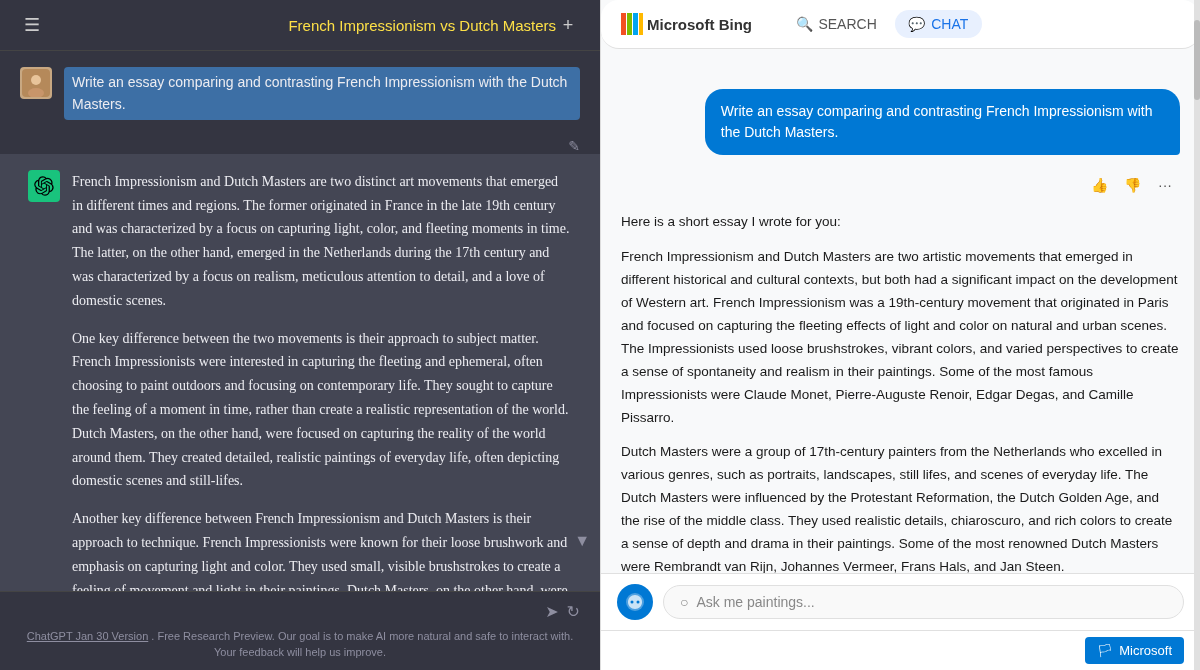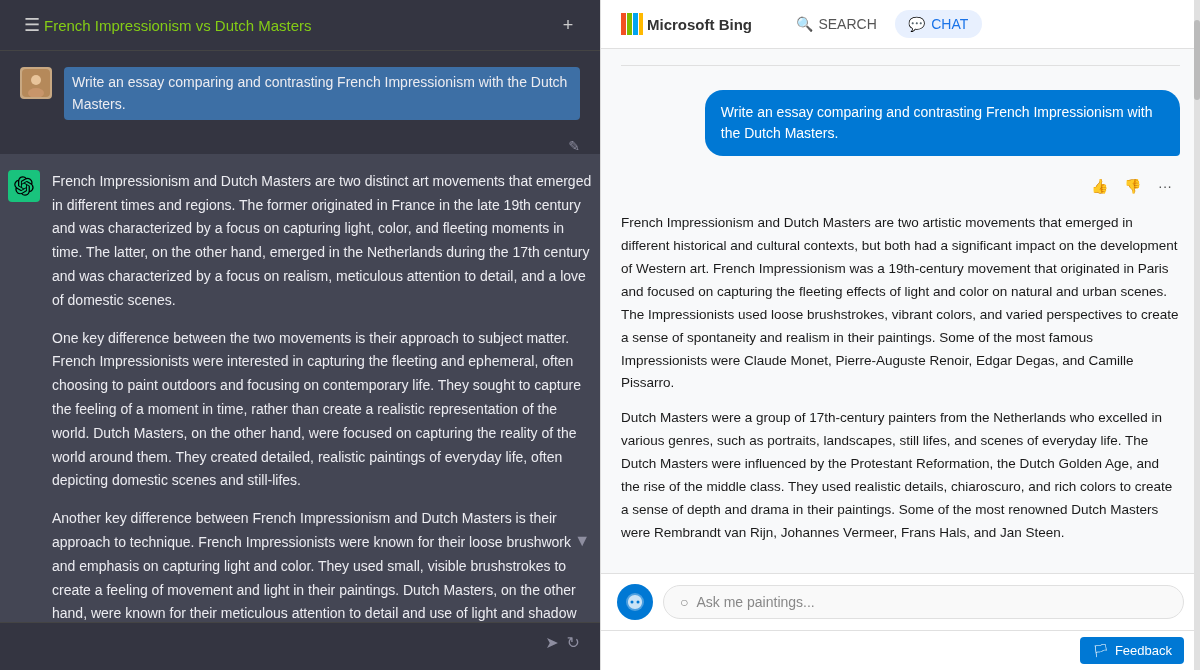--- a/index.html
+++ b/index.html
@@ -19,25 +19,25 @@
     .left-header {
       display: flex;
       align-items: center;
       justify-content: space-between;
       padding: 14px 20px;
       background: #343541;
       border-bottom: 1px solid #444;
     }
 
     .left-header-title {
-      color: #84cc16;
+      color: #fde047;
       font-size: 15px;
       font-weight: 500;
       flex: 1;
-      text-align: left;
+      text-align: right;
     }
 
     .header-icon {
       color: #ccc;
       cursor: pointer;
       font-size: 18px;
       width: 24px;
       text-align: center;
     }
 
@@ -83,24 +83,25 @@
     }
 
     .edit-icon {
       color: #8e8ea0;
       font-size: 14px;
       cursor: pointer;
     }
 
     .assistant-message-row {
       background: #444654;
-      padding: 16px 8px;
+      padding: 16px 28px;
       display: flex;
       align-items: flex-start;
       gap: 12px;
+      font-family: Liberation Serif, serif;
     }
 
     .chatgpt-avatar {
       width: 32px;
       height: 32px;
       border-radius: 4px;
       background: #19c37d;
       flex-shrink: 0;
       display: flex;
       align-items: center;
@@ -166,20 +167,21 @@
     }
 
     .bing-header {
       background: #fff;
       padding: 10px 20px;
       display: flex;
       align-items: center;
       gap: 20px;
       border-bottom: 1px solid #e0e0e0;
       flex-shrink: 0;
+      border-radius: 18px;
     }
 
     .bing-logo {
       display: flex;
       align-items: center;
       gap: 4px;
     }
 
     .bing-logo-text {
       font-size: 15px;
@@ -408,20 +410,24 @@
     </div>
 
     <span class="down-arrow">▼</span>
   </div>
 
   <div class="left-footer">
     <div class="input-row">
       <span class="send-icon">➤</span>
       <span class="refresh-icon">↻</span>
     </div>
+    <div class="footer-text">
+      <span style="text-decoration:underline;cursor:pointer;">ChatGPT Jan 30 Version</span>
+      <span>. Free Research Preview. Our goal is to make AI more natural and safe to interact with. Your feedback will help us improve.</span>
+    </div>
   </div>
 </div>
 
 <div class="right-panel">
   <div class="bing-header">
     <div class="bing-logo">
 
       <svg width="22" height="22" viewBox="0 0 22 22">
         <rect width="5" height="22" x="0" y="0" fill="#f25022"></rect>
         <rect width="5" height="22" x="6" y="0" fill="#7fba00"></rect>
@@ -449,20 +455,21 @@
     <div class="bing-user-bubble">
       <span>Write an essay comparing and contrasting French Impressionism with the Dutch Masters.</span>
     </div>
     <div class="bing-bubble-actions">
       <button class="bing-action-btn">👍</button>
       <button class="bing-action-btn">👎</button>
       <button class="bing-action-btn">···</button>
     </div>
 
     <div class="bing-response-text">
+      <p class="bing-response-intro">Here is a short essay I wrote for you:</p>
       <p>French Impressionism and Dutch Masters are two artistic movements that emerged in different historical and cultural contexts, but both had a significant impact on the development of Western art. French Impressionism was a 19th-century movement that originated in Paris and focused on capturing the fleeting effects of light and color on natural and urban scenes. The Impressionists used loose brushstrokes, vibrant colors, and varied perspectives to create a sense of spontaneity and realism in their paintings. Some of the most famous Impressionists were Claude Monet, Pierre-Auguste Renoir, Edgar Degas, and Camille Pissarro.</p>
       <p>Dutch Masters were a group of 17th-century painters from the Netherlands who excelled in various genres, such as portraits, landscapes, still lifes, and scenes of everyday life. The Dutch Masters were influenced by the Protestant Reformation, the Dutch Golden Age, and the rise of the middle class. They used realistic details, chiaroscuro, and rich colors to create a sense of depth and drama in their paintings. Some of the most renowned Dutch Masters were Rembrandt van Rijn, Johannes Vermeer, Frans Hals, and Jan Steen.</p>
 
     </div>
   </div>
 
   <div class="bing-footer">
     <div class="bing-bot-avatar">
       <svg width="22" height="22" viewBox="0 0 22 22" fill="white">
         <circle cx="11" cy="11" r="9" fill="white" opacity="0.3"></circle>
@@ -473,20 +480,20 @@
     </div>
     <div class="bing-input-box">
       <span class="bing-input-icon">○</span>
       <span>Ask me paintings...</span>
     </div>
   </div>
 
   <div class="feedback-bar">
     <button class="feedback-btn">
       <span>🏳</span>
-      <span>Feedback</span>
+      <span>Microsoft</span>
     </button>
   </div>
 
   <div class="scrollbar-track">
     <div class="scrollbar-thumb"></div>
   </div>
 </div>
 
 </body></html>

